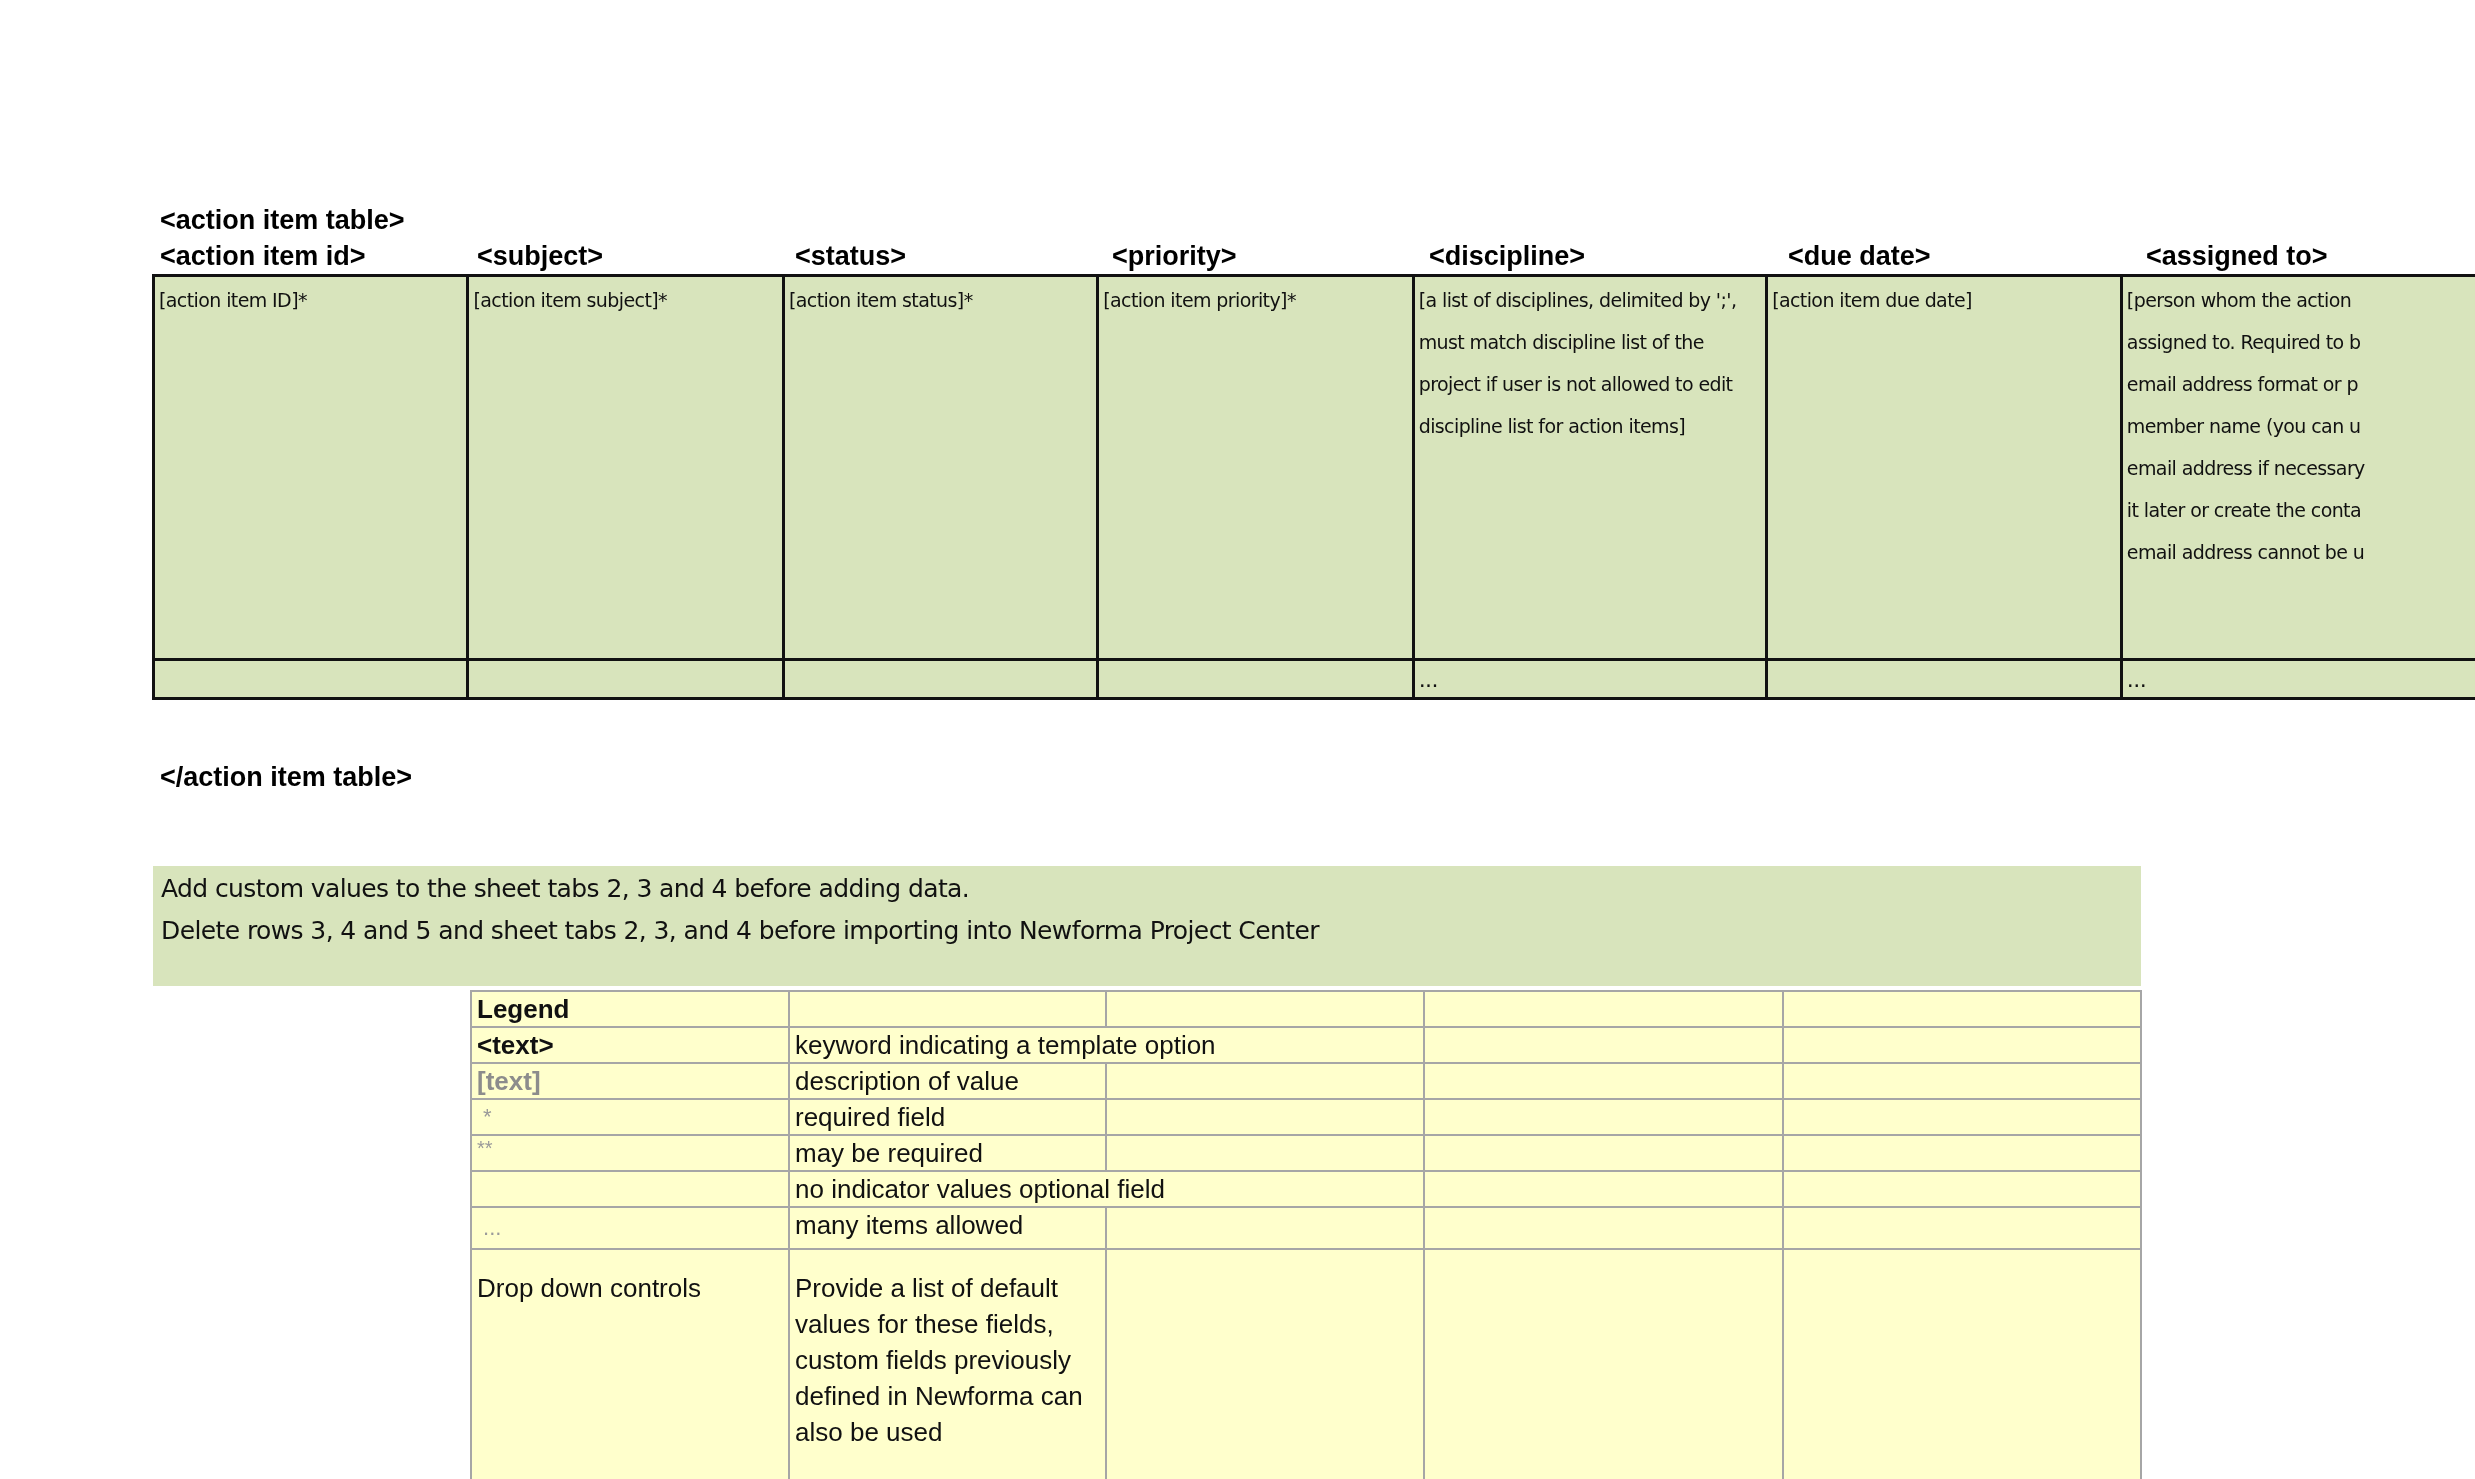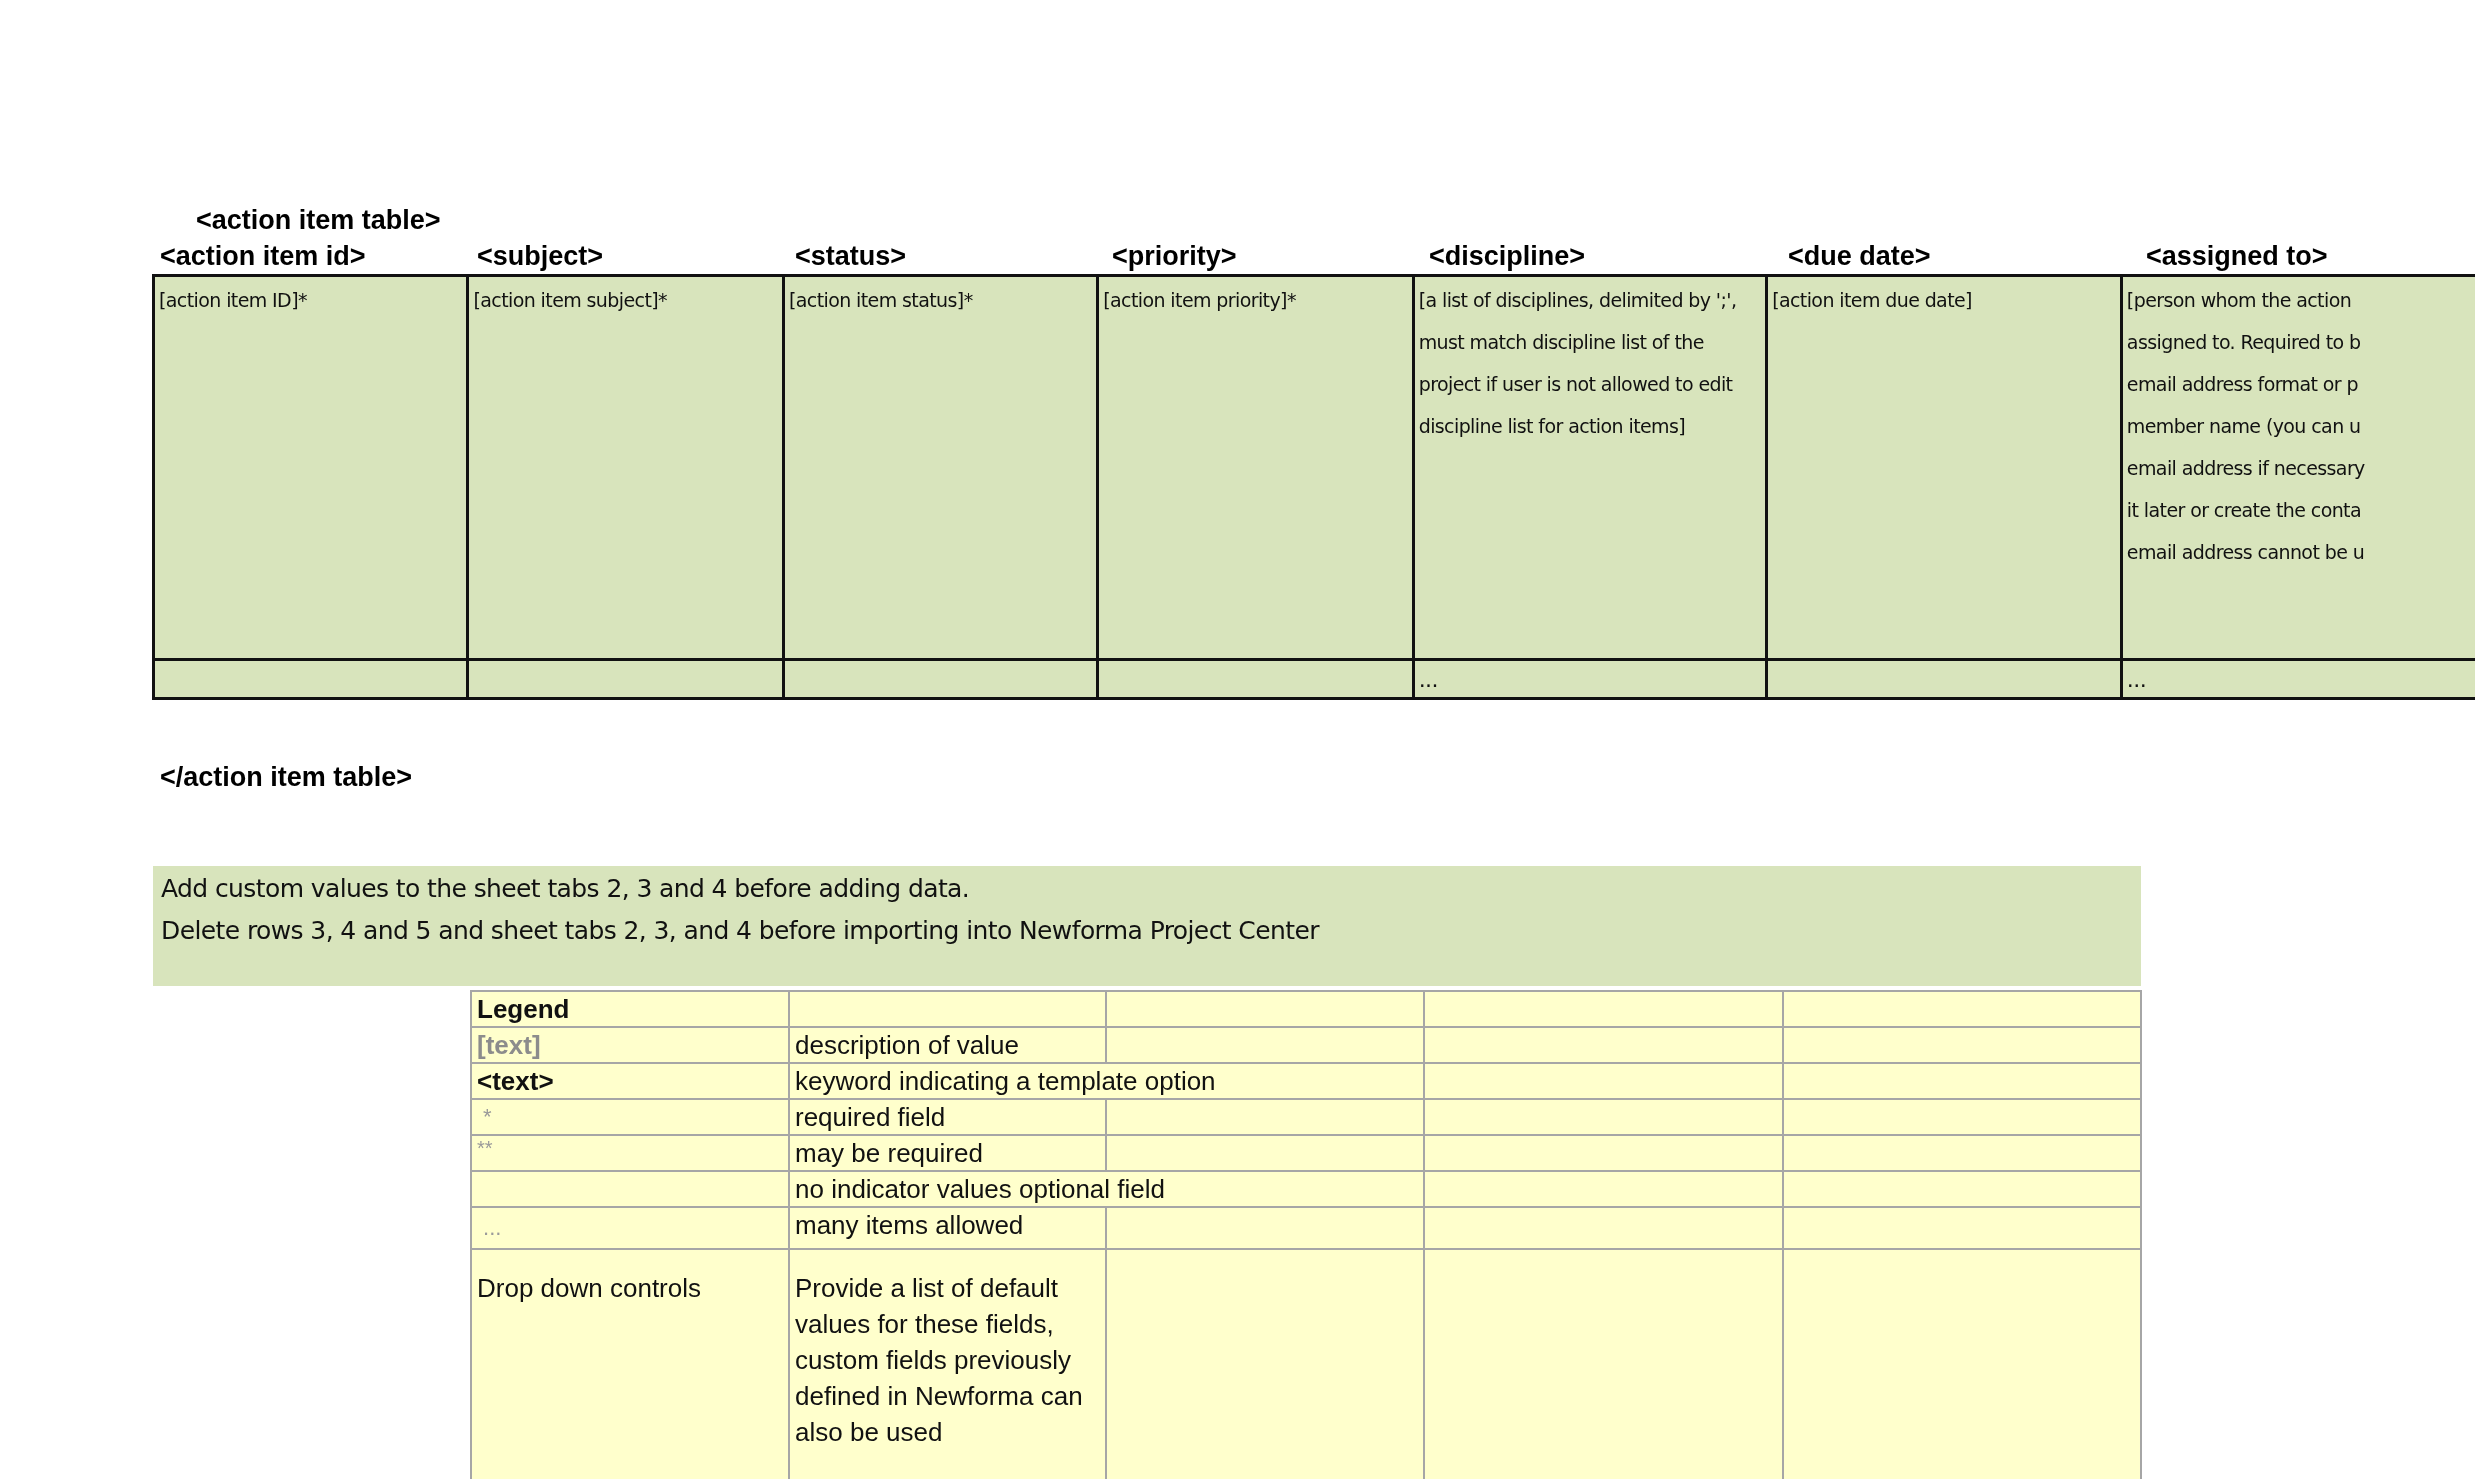--- a/index.html
+++ b/index.html
@@ -34,21 +34,21 @@
                font-family: "Liberation Sans", sans-serif; font-size: 26px; line-height: 34px;
                height: 32px; white-space: nowrap; color: #111; }
   .legend tr.tall td { height: 209px; white-space: normal; line-height: 36px; padding-top: 20px; }
   .legend .bold { font-weight: bold; margin-top: 36px; }
   .legend .grey { color: #8c8c8c; font-weight: bold; }
   .legend .grey-light { color: #9a9a9a; }
 </style>
 </head>
 <body>
 
-<div class="bold-label" style="left:160px; top:203px;margin-left:36px;">&lt;action item table&gt;</div>
+<div class="bold-label" style="left:160px; top:203px;">&lt;action item table&gt;</div>
 
 <div class="bold-label" style="left:160px; top:239px;">&lt;action item id&gt;</div>
 <div class="bold-label" style="left:477px; top:239px;">&lt;subject&gt;</div>
 <div class="bold-label" style="left:795px; top:239px;">&lt;status&gt;</div>
 <div class="bold-label" style="left:1112px; top:239px;">&lt;priority&gt;</div>
 <div class="bold-label" style="left:1429px; top:239px;">&lt;discipline&gt;</div>
 <div class="bold-label" style="left:1788px; top:239px;">&lt;due date&gt;</div>
 <div class="bold-label" style="left:2146px; top:239px;">&lt;assigned to&gt;</div>
 
 <table class="ai-table">
@@ -108,30 +108,30 @@
   </colgroup>
   <tbody>
       <tr>
     <td class="bold">Legend</td>
     <td></td>
         <td></td>
         <td></td>
         <td></td>
   </tr>
   <tr>
+    <td class="bold">&lt;text&gt;</td>
+    <td colspan="2" style="border-right-color:#a6a6a6">keyword indicating a template option</td>
+    <td></td>
+        <td></td>
+  </tr>
+  <tr>
     <td class="grey">[text]</td>
     <td>description of value</td>
     <td></td>
         <td></td>
-        <td></td>
-  </tr>
-  <tr>
-    <td class="bold">&lt;text&gt;</td>
-    <td colspan="2" style="border-right-color:#a6a6a6">keyword indicating a template option</td>
-    <td></td>
         <td></td>
   </tr>
   <tr>
     <td class="grey-light" style="white-space:pre; font-size:22px;"> *</td>
     <td>required field</td>
     <td></td>
         <td></td>
         <td></td>
   </tr>
   <tr>

